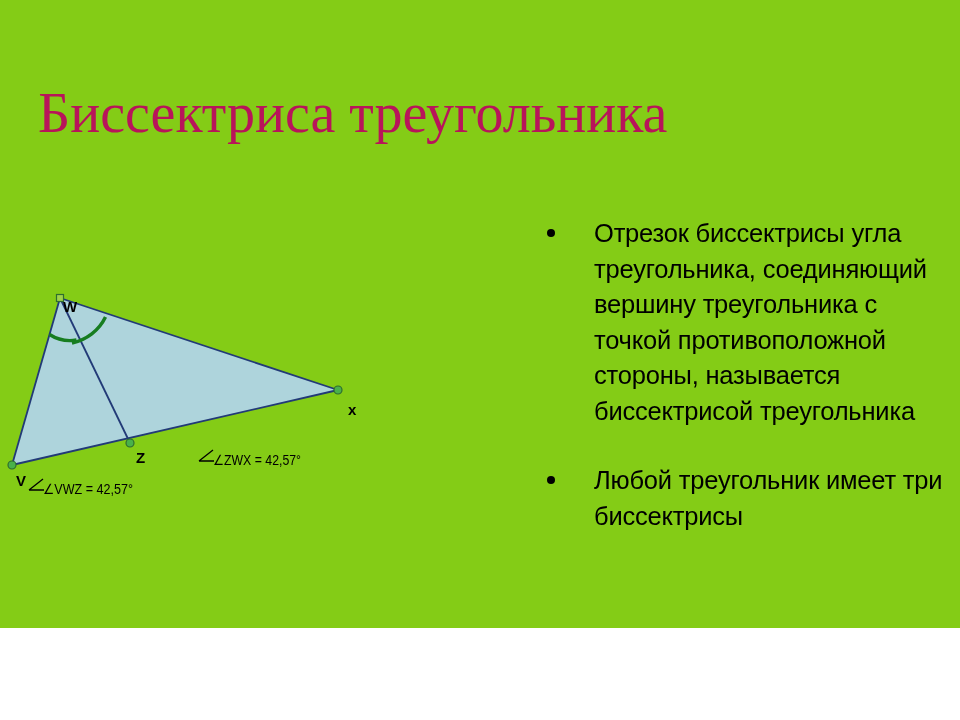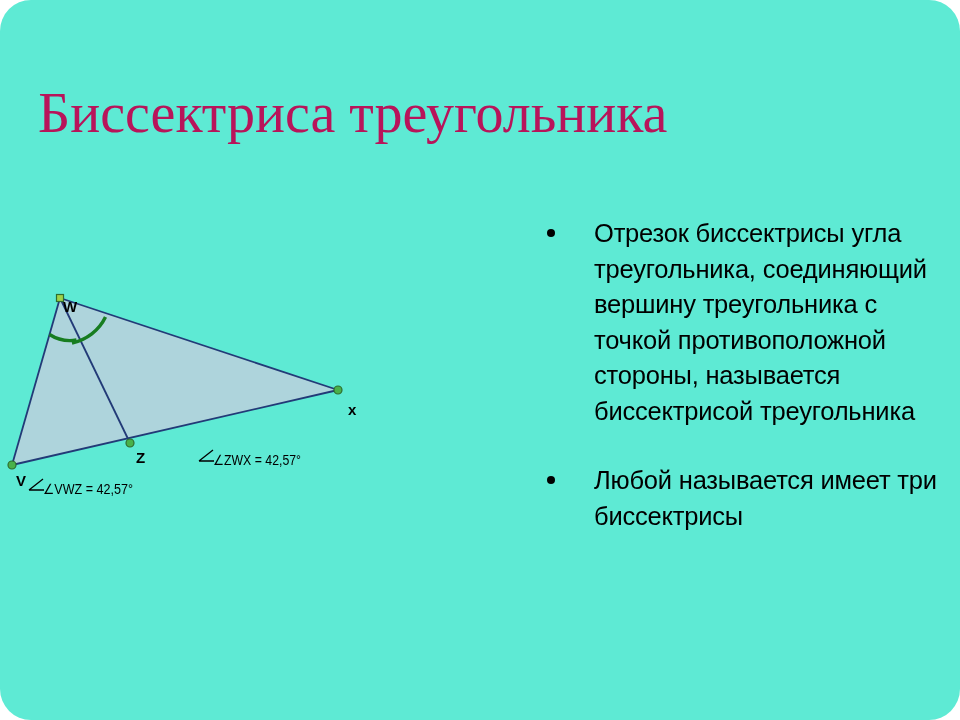--- a/index.html
+++ b/index.html
@@ -4,25 +4,24 @@
 <title>Биссектриса треугольника</title>
 <style>
   html, body {
     margin: 0;
     padding: 0;
     background: #ffffff;
   }
   #slide {
     position: relative;
     width: 960px;
-    height: 720px;
-    background: #5eead4;
+    height: 628px;
+    background: #84cc16;
     overflow: hidden;
     font-family: "Liberation Sans", sans-serif;
-    border-radius: 31px;
   }
 
   
   #slide-title {
     position: absolute;
     left: 38px;
     top: 44px;
     width: 880px;
     font-family: "Liberation Serif", serif;
     font-size: 56px;
@@ -132,17 +131,17 @@
     </svg>
   </div>
 
   <ul id="body-list">
     <li class="bullet-item">
       <span class="bullet-dot"></span>
       <span class="bullet-text">Отрезок биссектрисы угла треугольника, соединяющий вершину треугольника с точкой противоположной стороны, называется биссектрисой треугольника</span>
     </li>
     <li class="bullet-item">
       <span class="bullet-dot"></span>
-      <span class="bullet-text">Любой называется имеет три биссектрисы</span>
+      <span class="bullet-text">Любой треугольник имеет три биссектрисы</span>
     </li>
   </ul>
 
 </div>
 
 </body></html>

